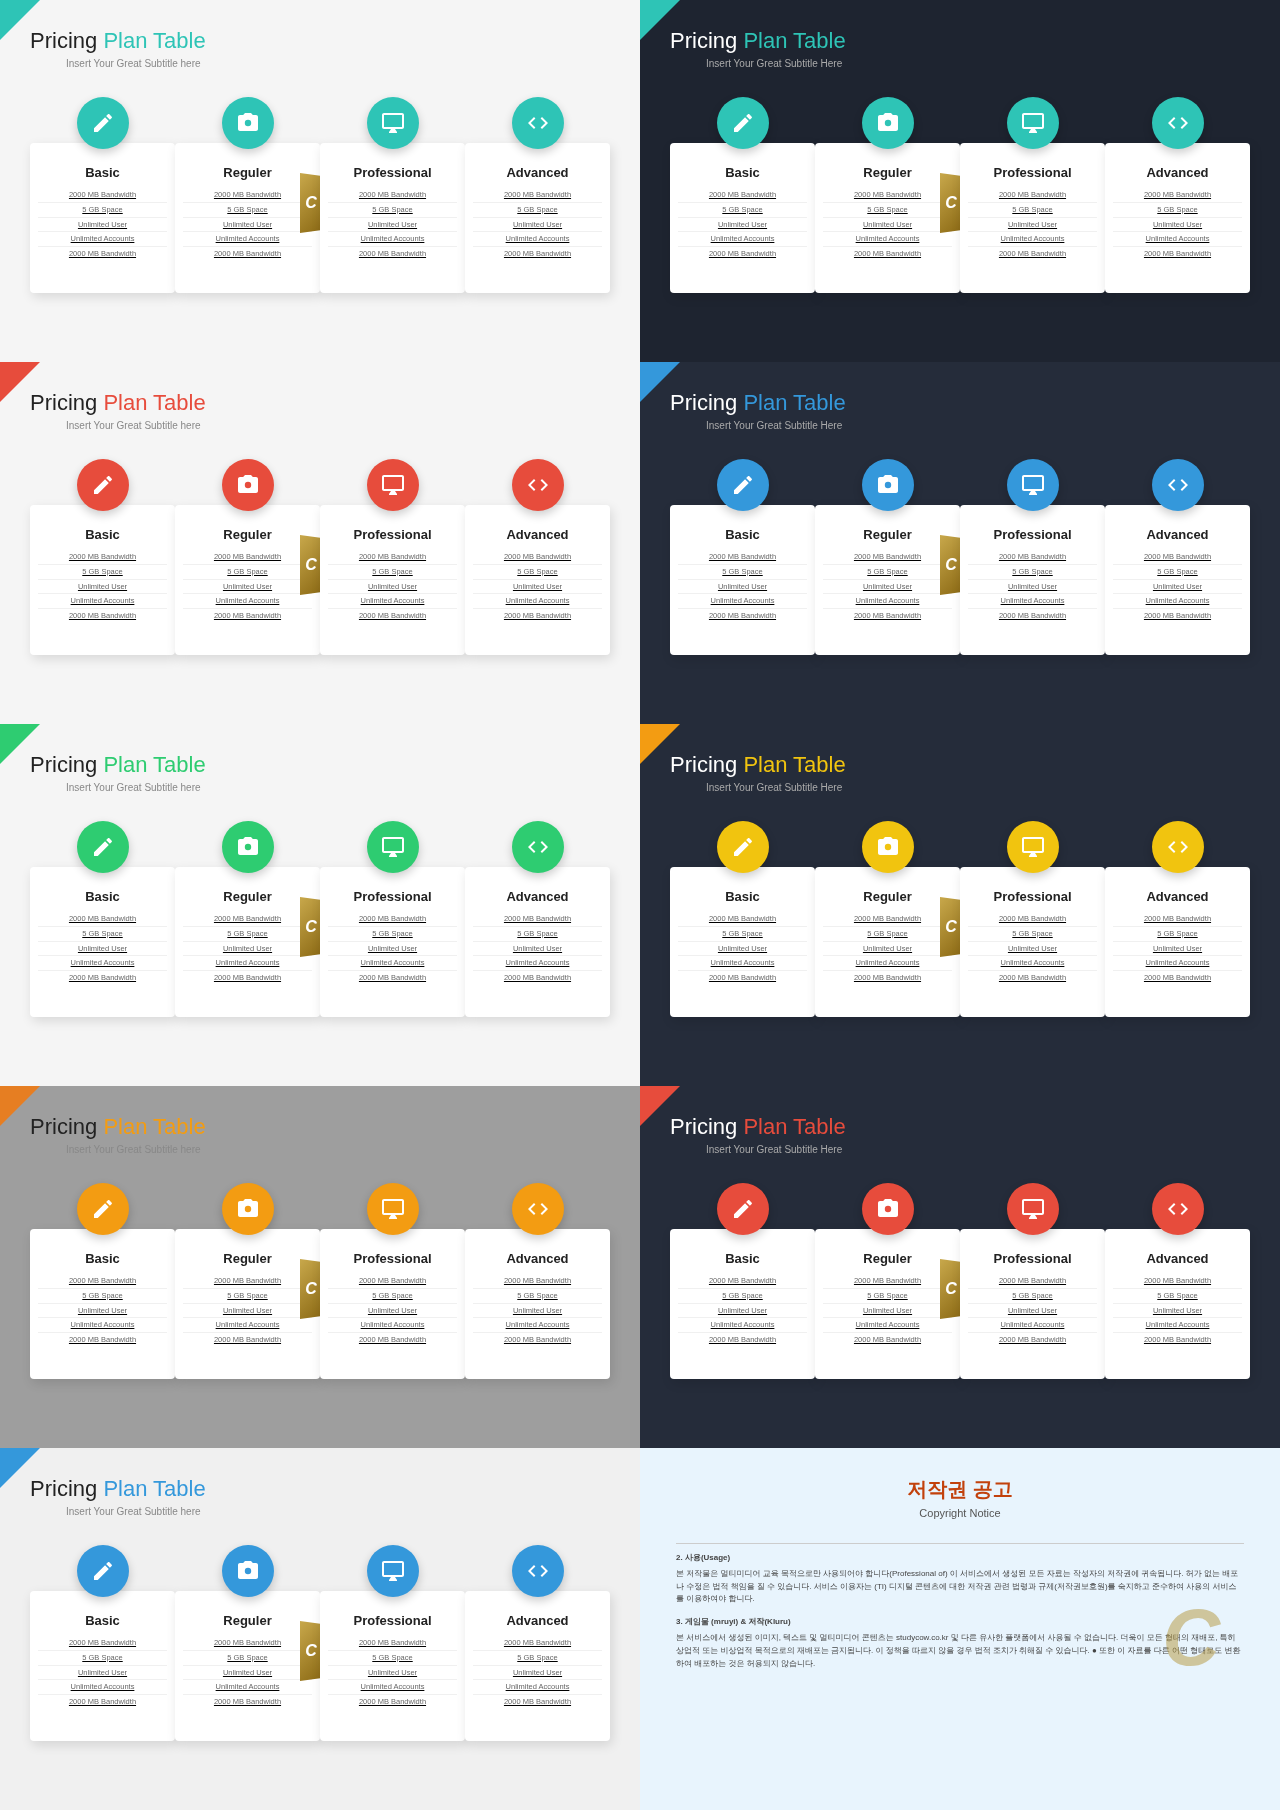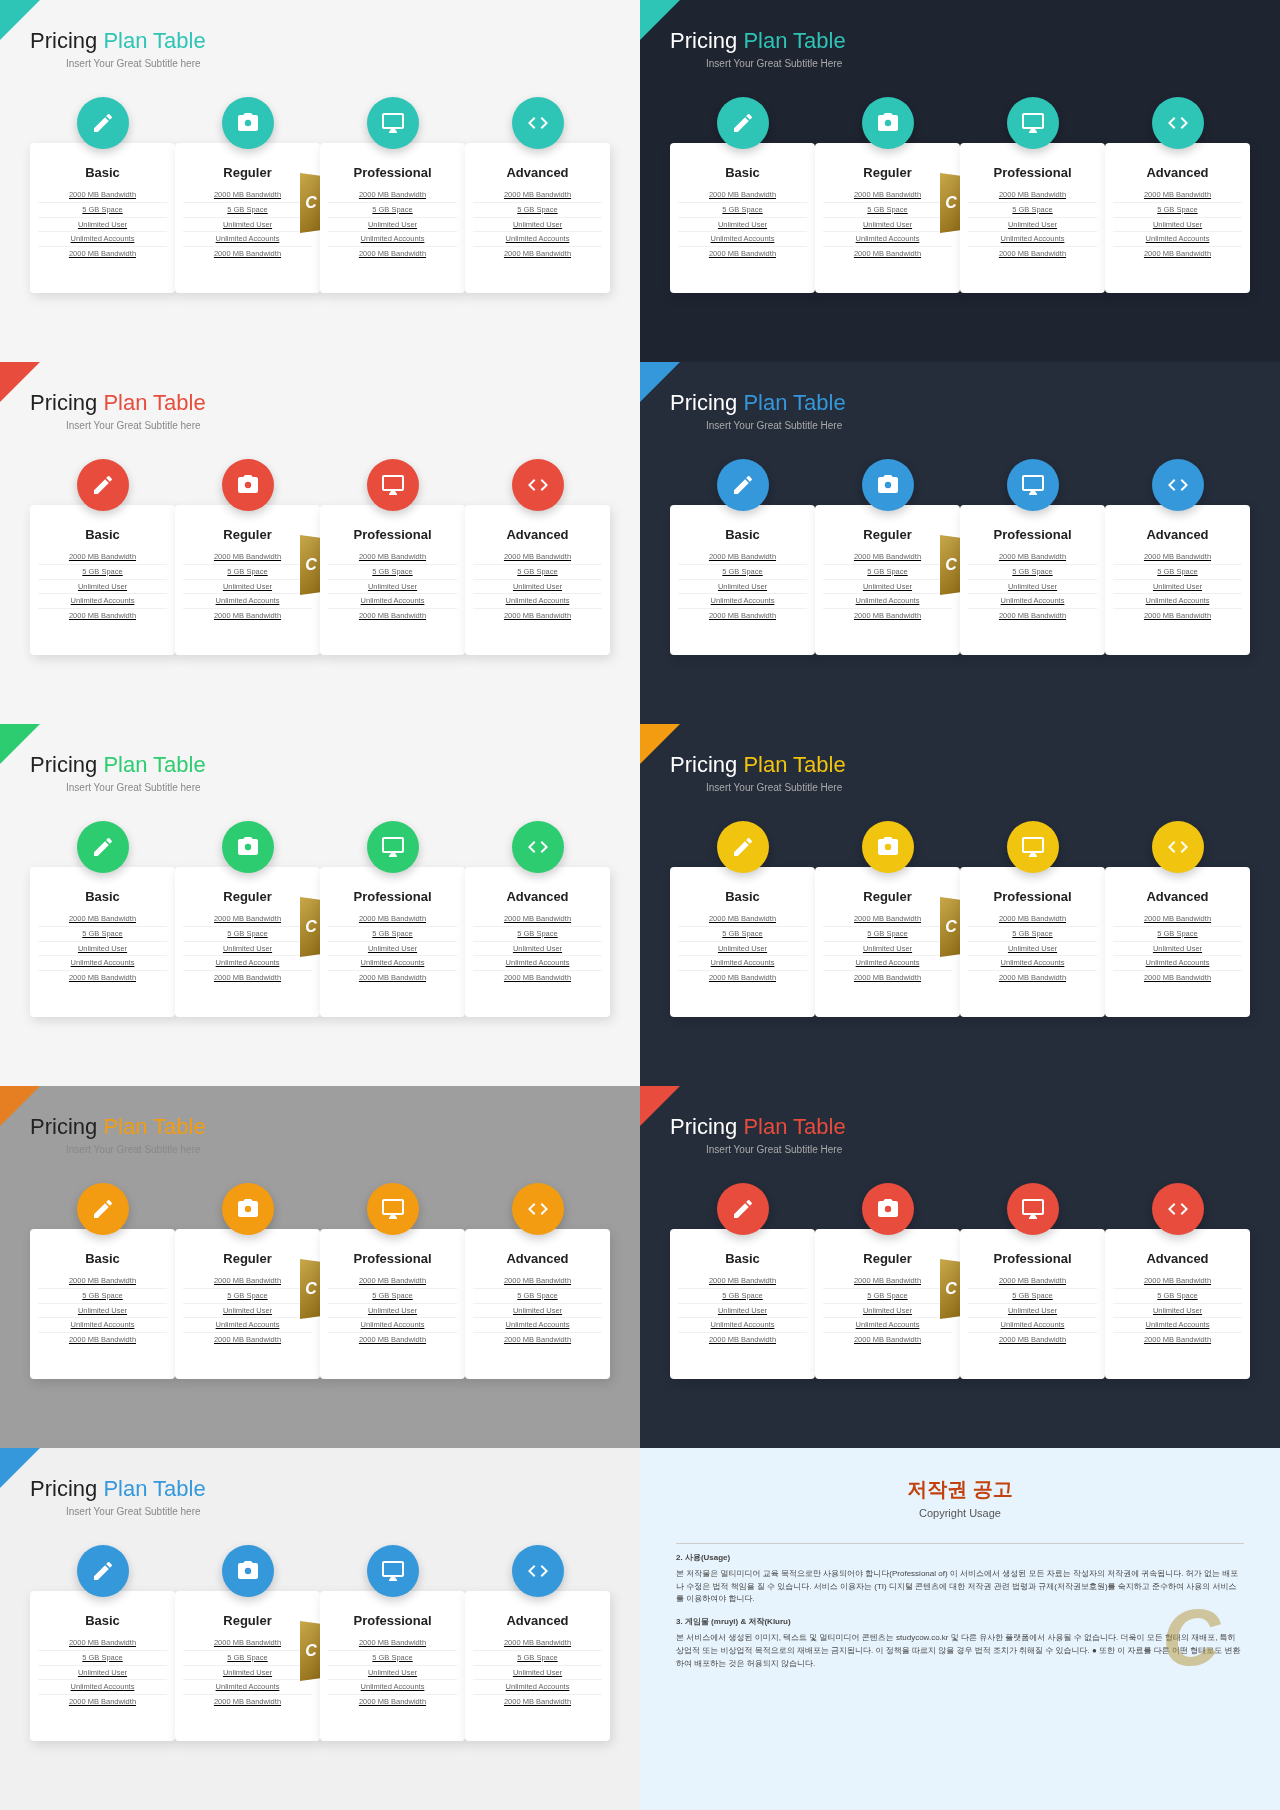--- a/index.html
+++ b/index.html
@@ -945,21 +945,21 @@
               <li>Unlimited User</li>
               <li>Unlimited Accounts</li>
               <li>2000 MB Bandwidth</li>
             </ul>
           </div>
         </div>
       </div>
     </div>
     <div class="copyright-slide">
       <div class="copyright-title">저작권 공고</div>
-      <div class="copyright-sub">Copyright Usage</div>
+      <div class="copyright-sub">Copyright Notice</div>
       <div class="copyright-divider"></div>
       <div class="copyright-body">
         <div class="section">
           <div class="section-title">2. 사용(Usage)</div>
           <div>본 저작물은 멀티미디어 교육 목적으로만 사용되어야 합니다(Professional of) 이 서비스에서 생성된 모든 자료는 작성자의 저작권에 귀속됩니다. 허가 없는 배포나 수정은 법적 책임을 질 수 있습니다. 서비스 이용자는 (TI) 디지털 콘텐츠에 대한 저작권 관련 법령과 규제(저작권보호원)를 숙지하고 준수하여 사용의 서비스를 이용하여야 합니다.</div>
         </div>
         <div class="section">
           <div class="section-title">3. 게임물 (mruyi) &amp; 저작(Kluru)</div>
           <div>본 서비스에서 생성된 이미지, 텍스트 및 멀티미디어 콘텐츠는 studycow.co.kr 및 다른 유사한 플랫폼에서 사용될 수 없습니다. 더욱이 모든 형태의 재배포, 특히 상업적 또는 비상업적 목적으로의 재배포는 금지됩니다. 이 정책을 따르지 않을 경우 법적 조치가 취해질 수 있습니다. ● 또한 이 자료를 다른 어떤 형태로도 변환하여 배포하는 것은 허용되지 않습니다.</div>
         </div>

